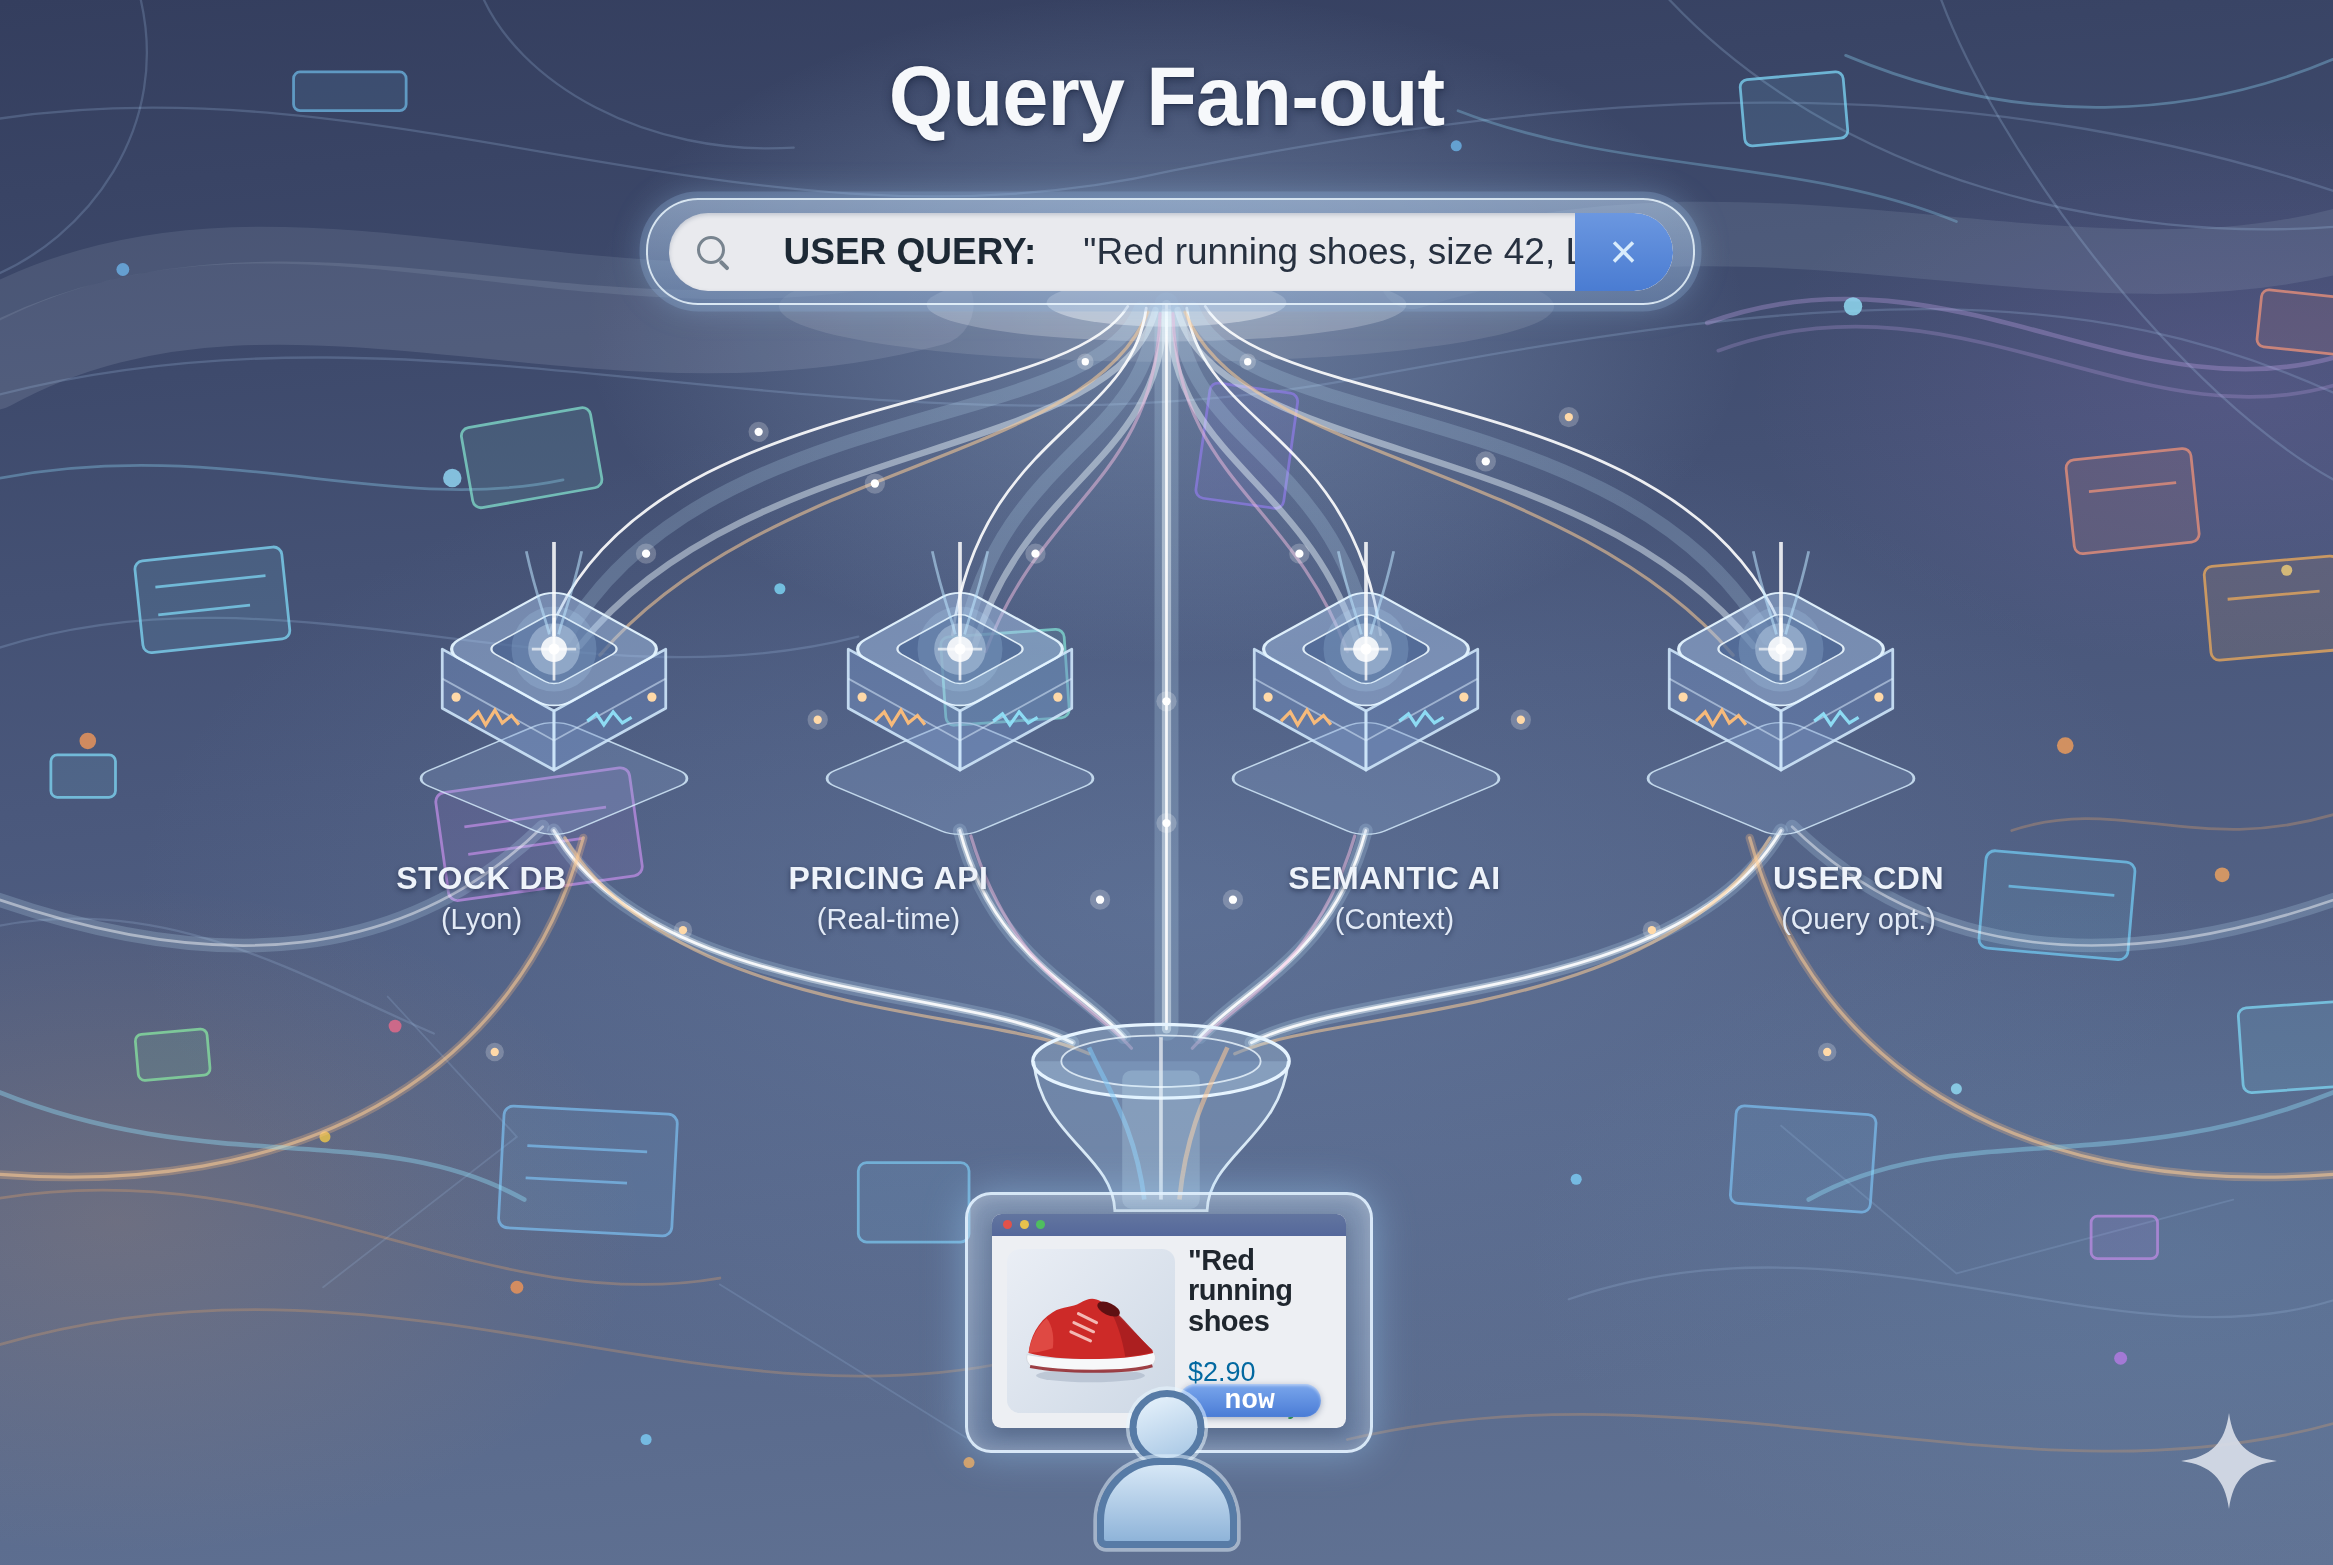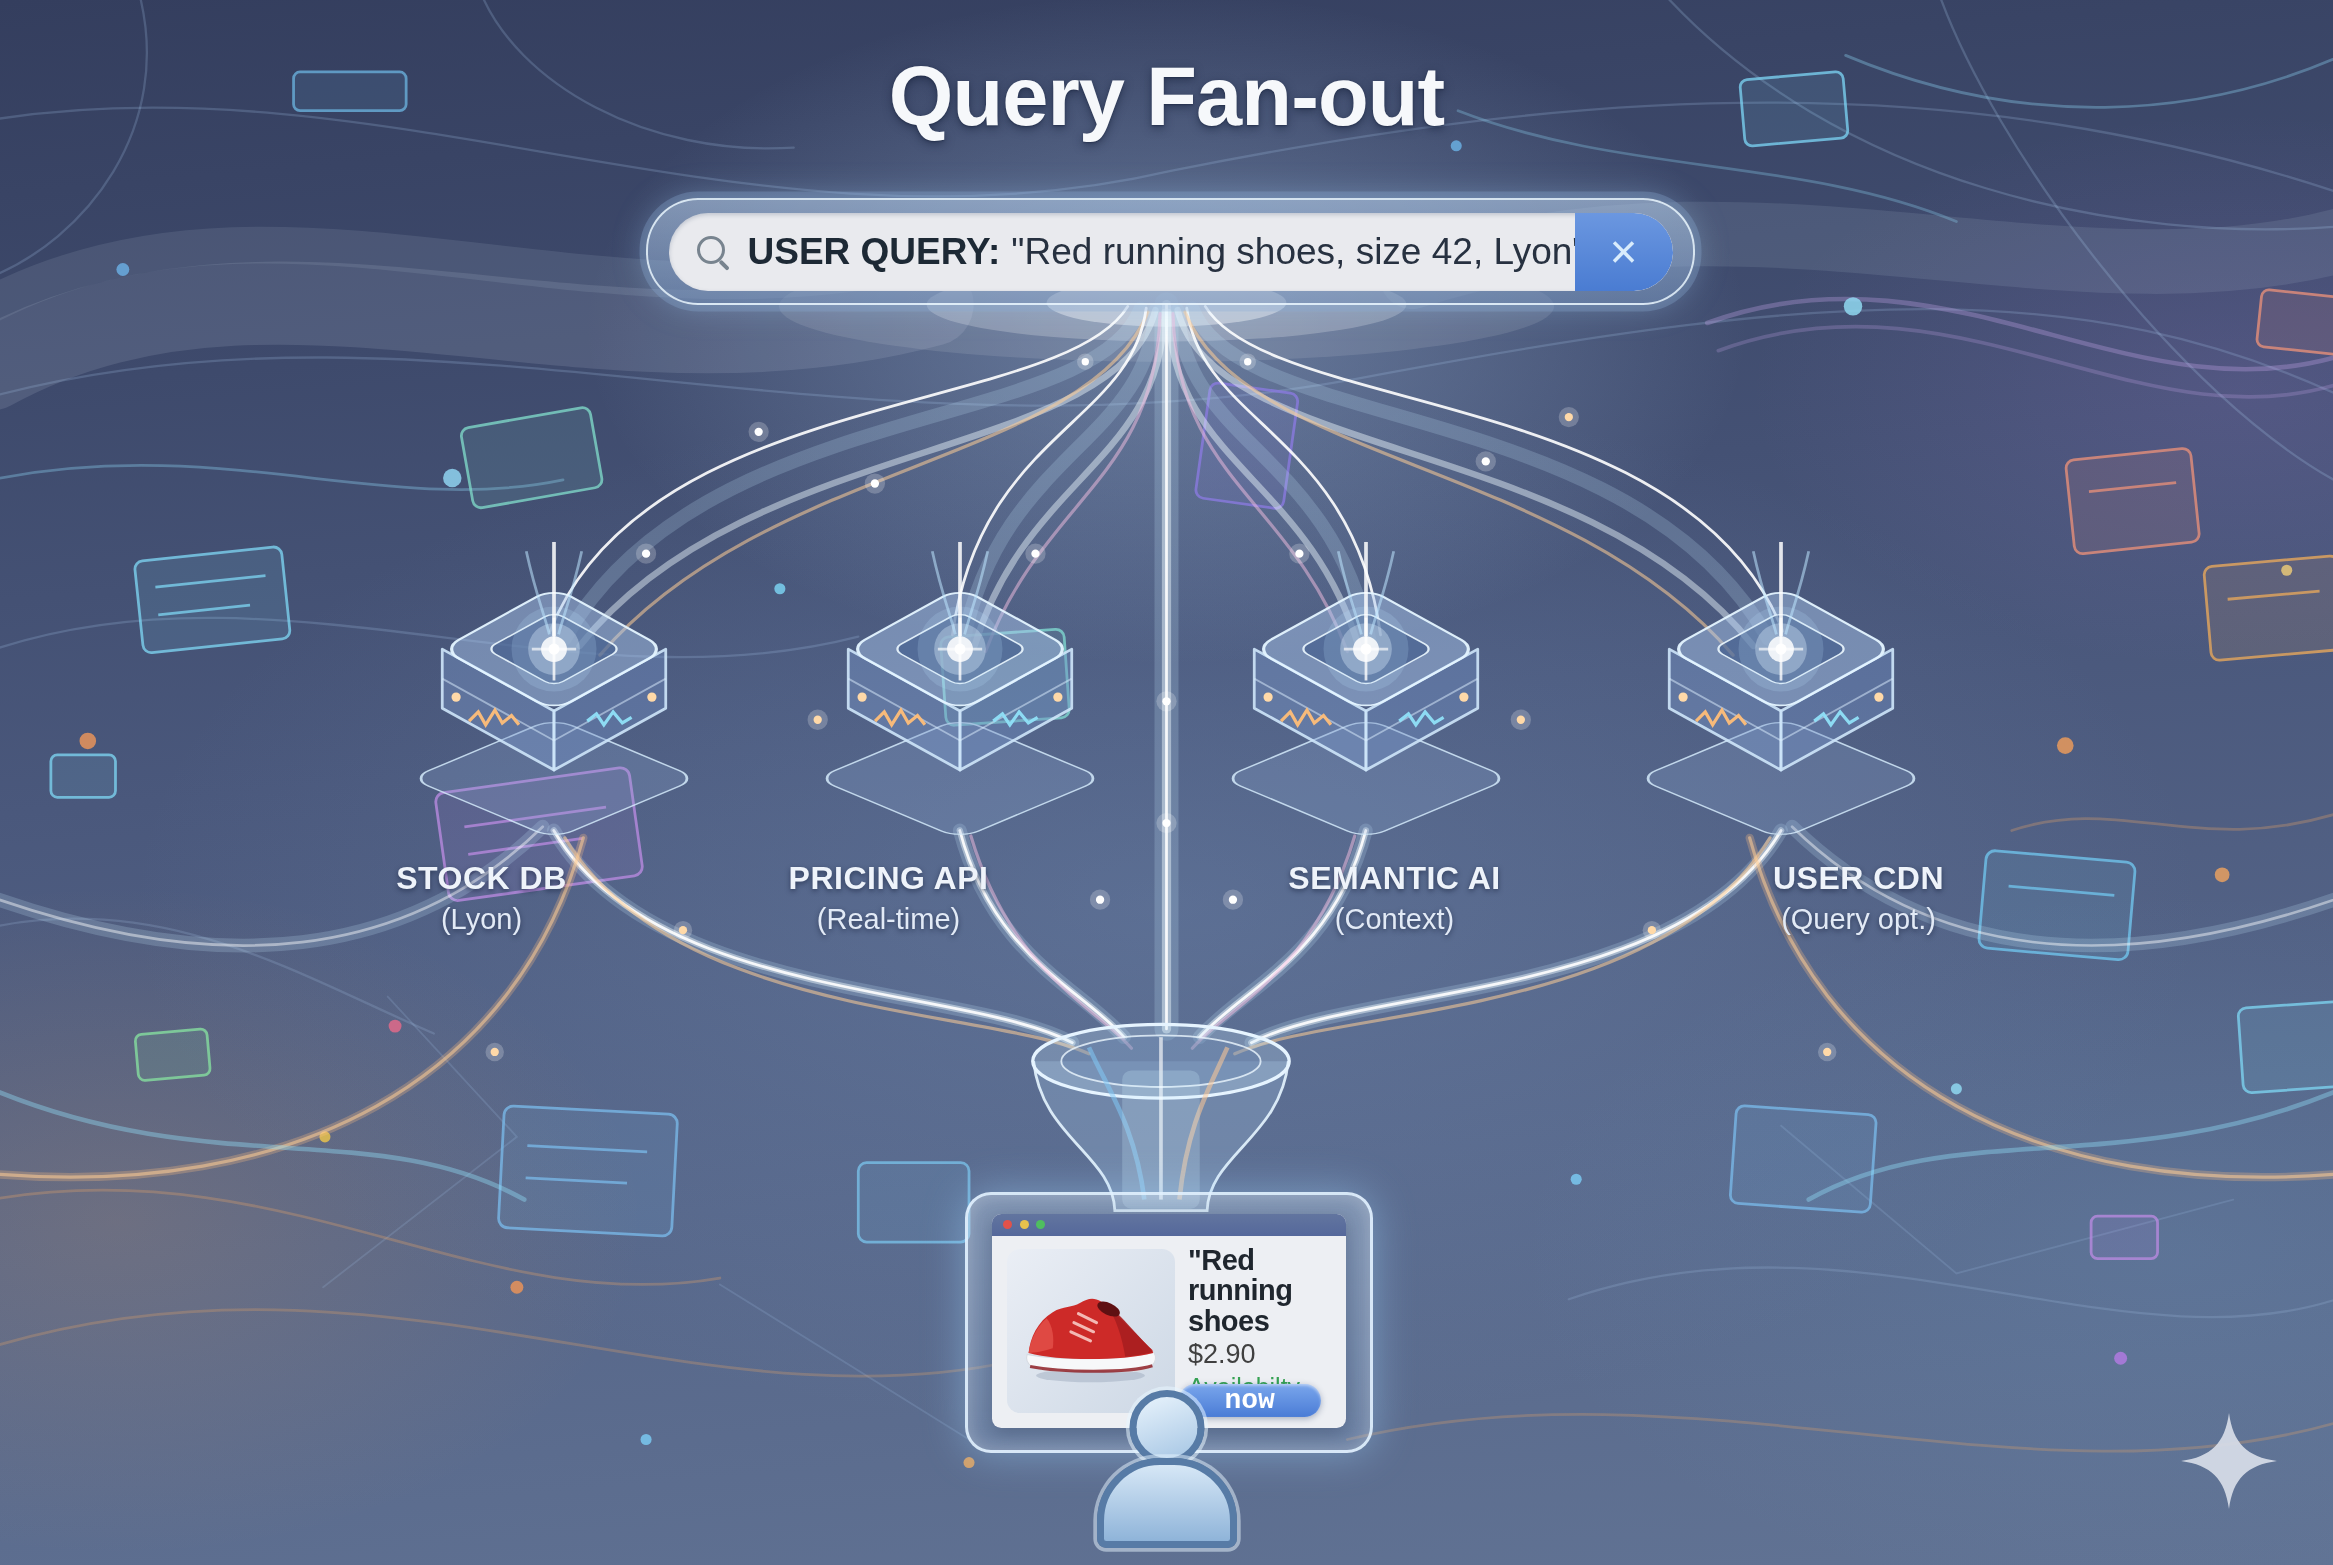--- a/index.html
+++ b/index.html
@@ -27,20 +27,21 @@
     border-radius:52px; padding:0;
     background:linear-gradient(180deg, rgba(186,212,240,.55), rgba(118,148,190,.55));
     border:2.8px solid rgba(232,244,253,.85);
     box-shadow:0 0 0 6.5px rgba(140,172,212,.30), 0 0 33px rgba(170,215,255,.35);
     display:flex; align-items:center; justify-content:center;
   }
   .sfield{
     position:relative; width:1004px; height:78px; border-radius:39px;
     background:#e9eaee; display:flex; align-items:center; overflow:hidden;
     box-shadow:inset 0 1.8px 4.6px rgba(60,80,110,.25);
+    gap:36px;
   }
   .mag{position:relative; width:31px; height:31px; margin-left:28px; flex:0 0 auto;}
   .mag::before{content:""; position:absolute; left:0; top:0; width:22px; height:22px;
     border:3.7px solid #78848f; border-radius:50%;}
   .mag::after{content:""; position:absolute; left:23px; top:23px; width:12px; height:3.7px;
     background:#78848f; border-radius:1.8px; transform:rotate(45deg); transform-origin:0 50%;}
   .qlabel{font-size:37px; font-weight:700; color:#1d2935; margin-left:20px; white-space:nowrap;}
   .qtext{font-size:37px; font-weight:400; color:#273140; margin-left:11px; white-space:nowrap;}
   .clear{
     position:absolute; right:0; top:0; height:78px; width:98px; border:none; cursor:pointer;
@@ -67,21 +68,21 @@
   .titlebar{height:22px; background:linear-gradient(180deg,#62759f,#55689b);
     display:flex; align-items:center; gap:7.4px; padding-left:11px;}
   .tdot{width:9.2px; height:9.2px; border-radius:50%;}
   .tdot.r{background:#e0524a}.tdot.y{background:#e8c24d}.tdot.g{background:#4fbe5f}
   .winbody{position:relative; height:192px;}
   .prodimg{position:absolute; left:14.8px; top:13px; width:168px; height:164px; border-radius:13px;
     background:linear-gradient(135deg,#eaeef5 0%,#cdd8e5 100%);
     display:flex; align-items:center; justify-content:center;}
   .prodinfo{position:absolute; left:196px; top:9.2px; right:7.4px; bottom:5.5px;}
   .ptitle{font-size:29px; font-weight:700; color:#1f262e; line-height:1.05; letter-spacing:-0.5px;}
-  .pprice{font-size:27px; color:#404040; margin-top:3px;}
+  .pprice{font-size:27px; color:#0369a1; margin-top:21px;}
   .pavail{font-size:25px; color:#36a254; margin-top:2.8px;}
   .cta{position:absolute; right:18px; bottom:5.5px; width:142px; height:33px; border-radius:16.6px;
     border:none; cursor:pointer; color:#fff; font-weight:700; font-size:28px;
     font-family:Liberation Mono, monospace;
     background:linear-gradient(180deg,#7aa6ec,#4a7cd6);
     box-shadow:inset 0 1.8px 2.8px rgba(255,255,255,.45), 0 1.8px 6.5px rgba(28,48,92,.35);}
   
   .person{position:absolute; left:1087px; top:1390px; width:159px; height:148px;}
   .phead{position:absolute; left:50%; transform:translateX(-50%); top:0; width:61px; height:61px;
     border-radius:50%; background:linear-gradient(160deg,#e8f3fc,#a6c6e4);

